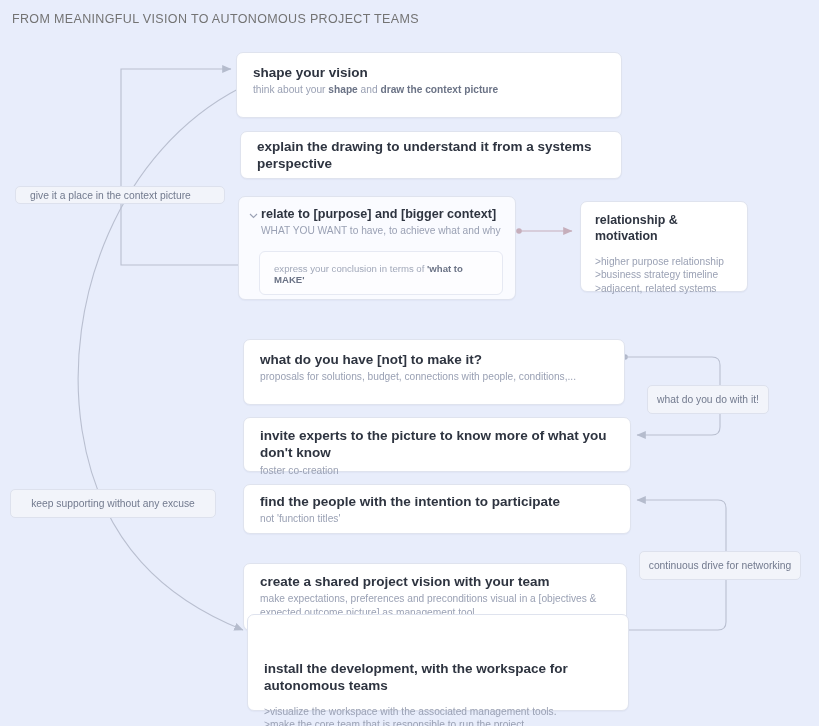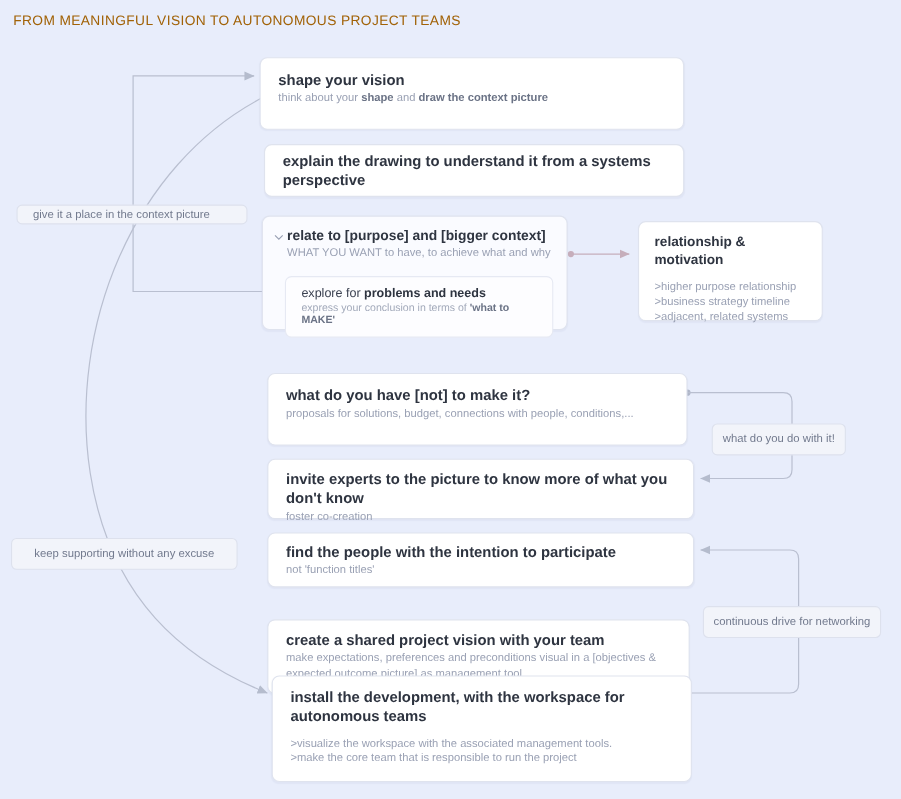--- a/index.html
+++ b/index.html
@@ -7,21 +7,21 @@
     width:819px;height:726px;
     background:#e8edfb;
     font-family:"Liberation Sans", sans-serif;
     overflow:hidden;
   }
   #stage{position:relative;width:819px;height:726px;}
 
   #page-title{
     position:absolute;left:12px;top:12px;
     font-size:12.5px;letter-spacing:.35px;
-    color:#a16207;font-weight:400;
+    color:#737373;font-weight:400;
   }
 
   svg#wires{position:absolute;left:0;top:0;width:819px;height:726px;}
 
   .card{
     position:absolute;
     background:#ffffff;
     border:1px solid #dfe3ee;
     border-radius:7px;
     box-sizing:border-box;
@@ -126,21 +126,20 @@
     <div class="chev">
       <svg width="9" height="9" viewBox="0 0 9 9">
           <path d="M1,3 L4.5,6.4 L8,3" fill="none" stroke="#9aa1b4" stroke-width="1.1"></path>
         </svg>
     </div>
     <div style="padding:9px 14px 0 22px;">
       <div class="title" style="font-size:12.6px;">relate to [purpose] and [bigger context]</div>
       <div class="sub">WHAT YOU WANT to have, to achieve what and why</div>
     </div>
     <div class="inner" style="position:absolute;left:20px;top:54px;width:244px;">
-      <div class="t"><span>explore for </span><b>problems and needs</b></div>
       <div class="s"><span>express your conclusion in terms of </span><b>'what to MAKE'</b></div>
     </div>
   </div>
 
   <div class="card" style="left:580px;top:201px;width:168px;height:91px;">
     <div style="padding:11px 14px;">
       <div class="title" style="font-size:12.4px;">relationship &amp; motivation</div>
       <div class="lines">
         <div>&gt;higher purpose relationship</div>
         <div>&gt;business strategy timeline</div>
@@ -172,21 +171,21 @@
 
   <div class="card" style="left:243px;top:563px;width:384px;height:68px;">
     <div class="pad" style="padding:9px 16px;">
       <div class="title">create a shared project vision with your team</div>
       <div class="sub" style="max-width:340px;">make expectations, preferences and preconditions visual in a [objectives &amp; expected outcome picture] as management tool</div>
     </div>
   </div>
 
   <div class="card" style="left:247px;top:614px;width:382px;height:97px;">
     <div class="pad" style="padding:10px 16px;">
-      <div class="title" style="max-width:330px;">install the development, with the workspace for autonomous teams</div>
+      <div class="title" style="max-width:330px;margin-top:35px;">install the development, with the workspace for autonomous teams</div>
       <div class="lines">
         <div>&gt;visualize the workspace with the associated management tools.</div>
         <div>&gt;make the core team that is responsible to run the project</div>
       </div>
     </div>
   </div>
 
   <div class="tag" style="left:15px;top:186px;width:210px;height:18px;">
     <span>give it a place in the context picture</span>
   </div>

